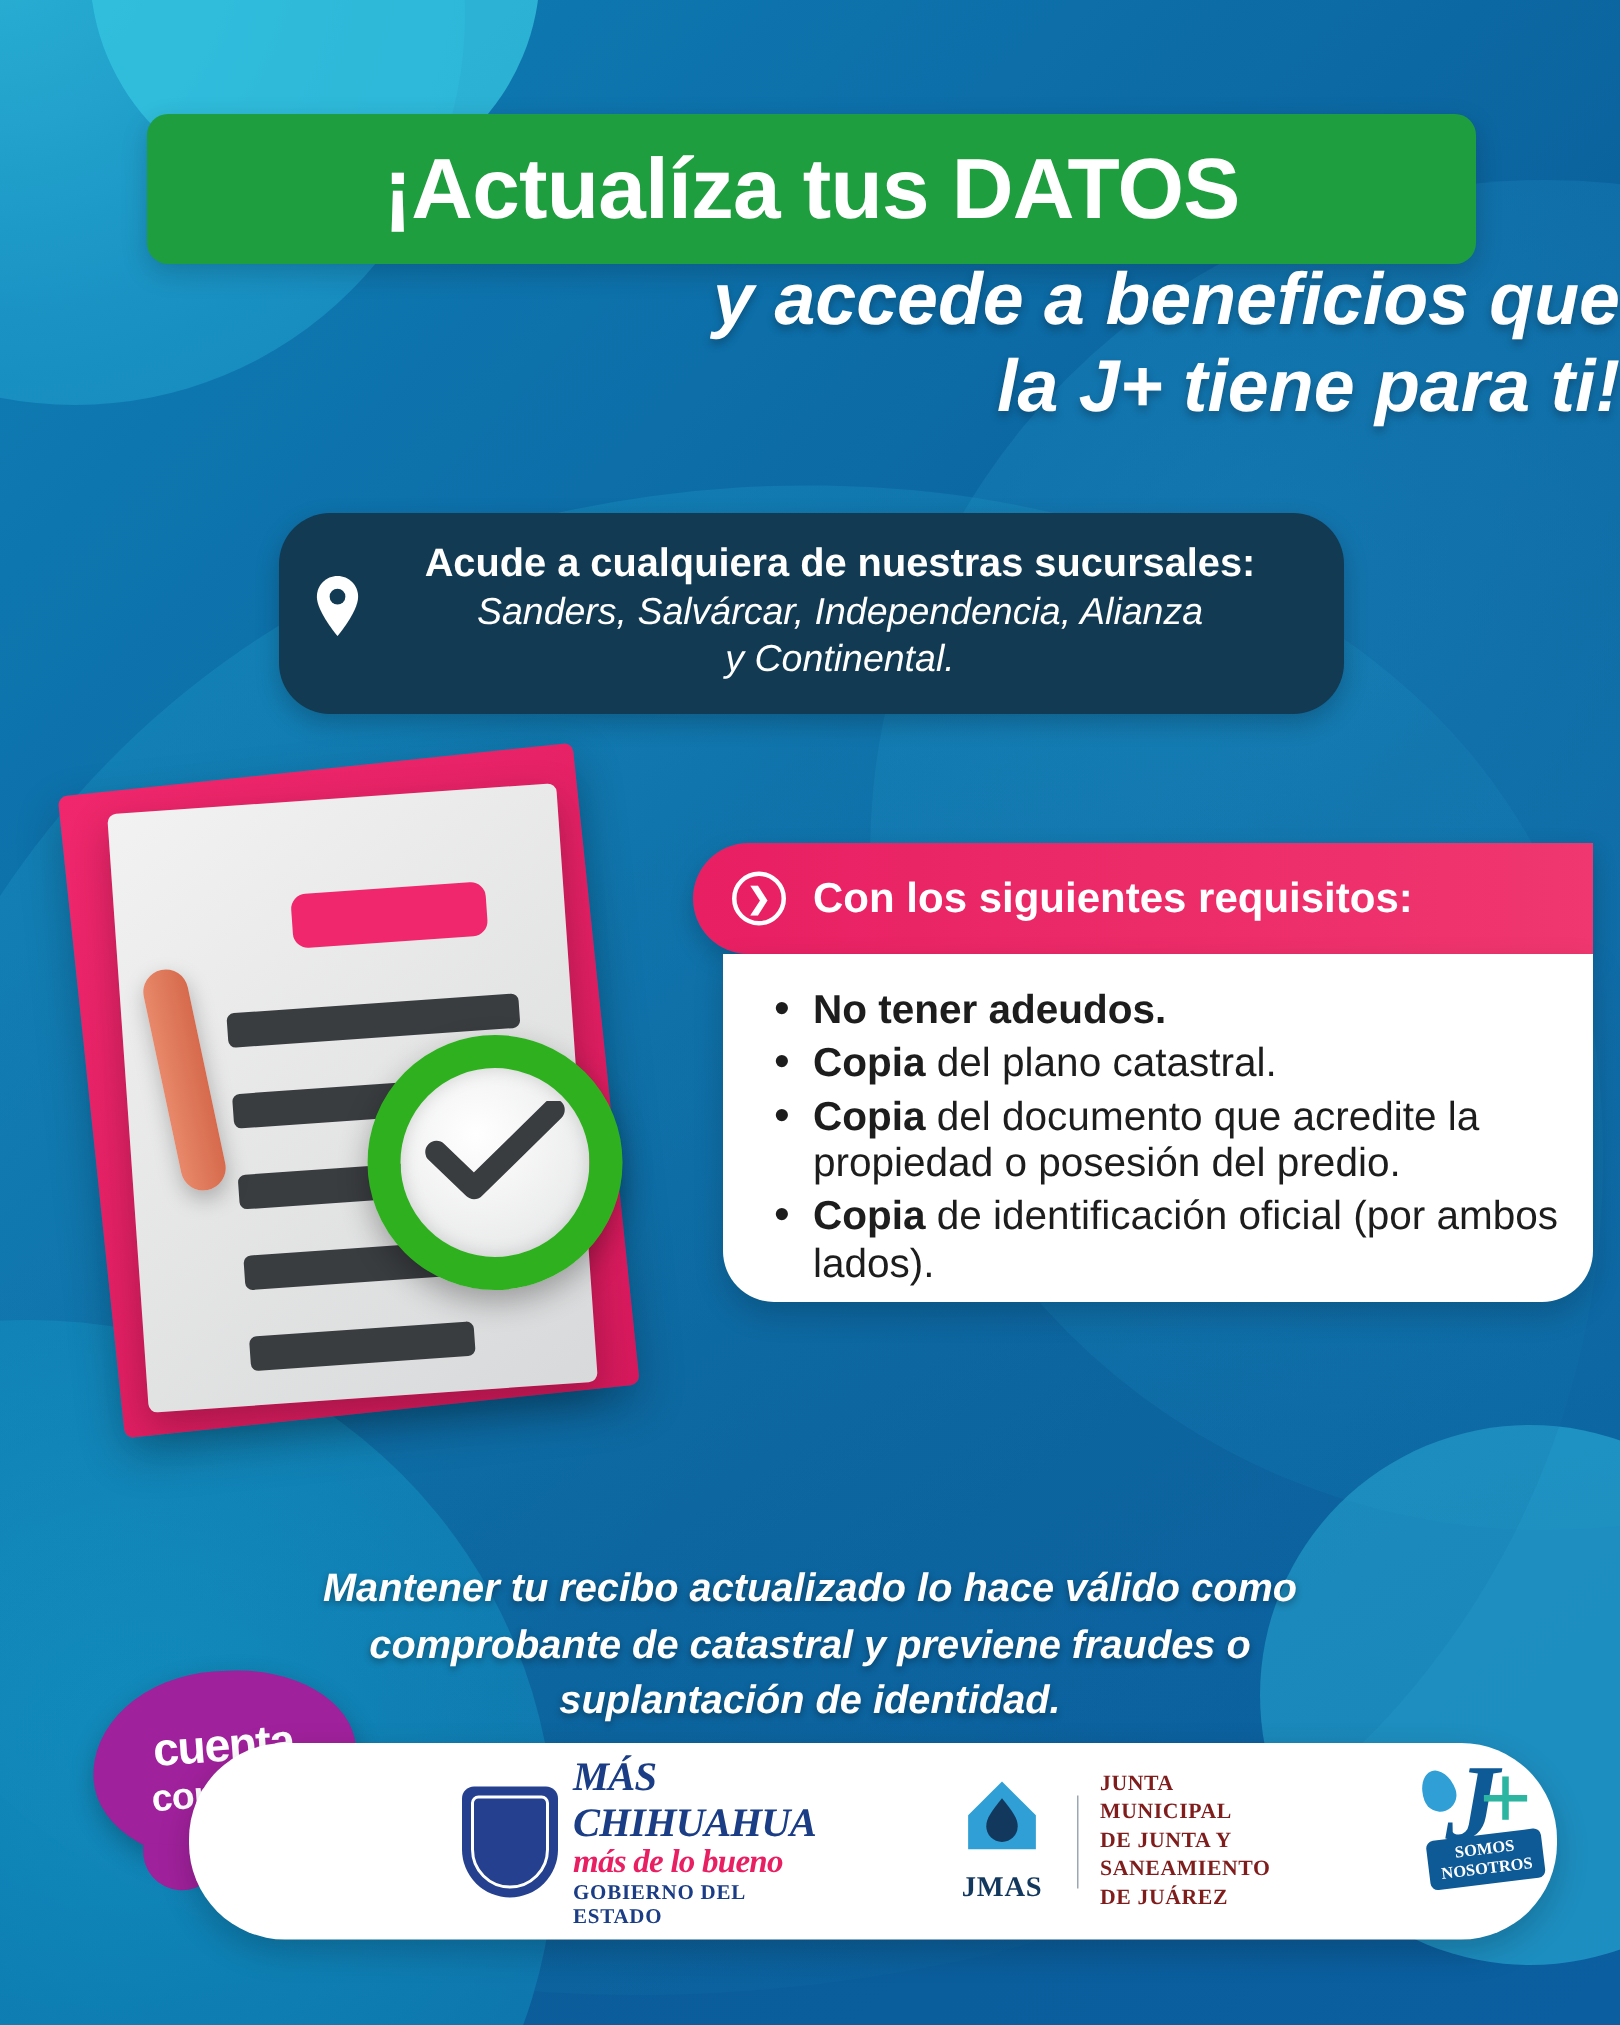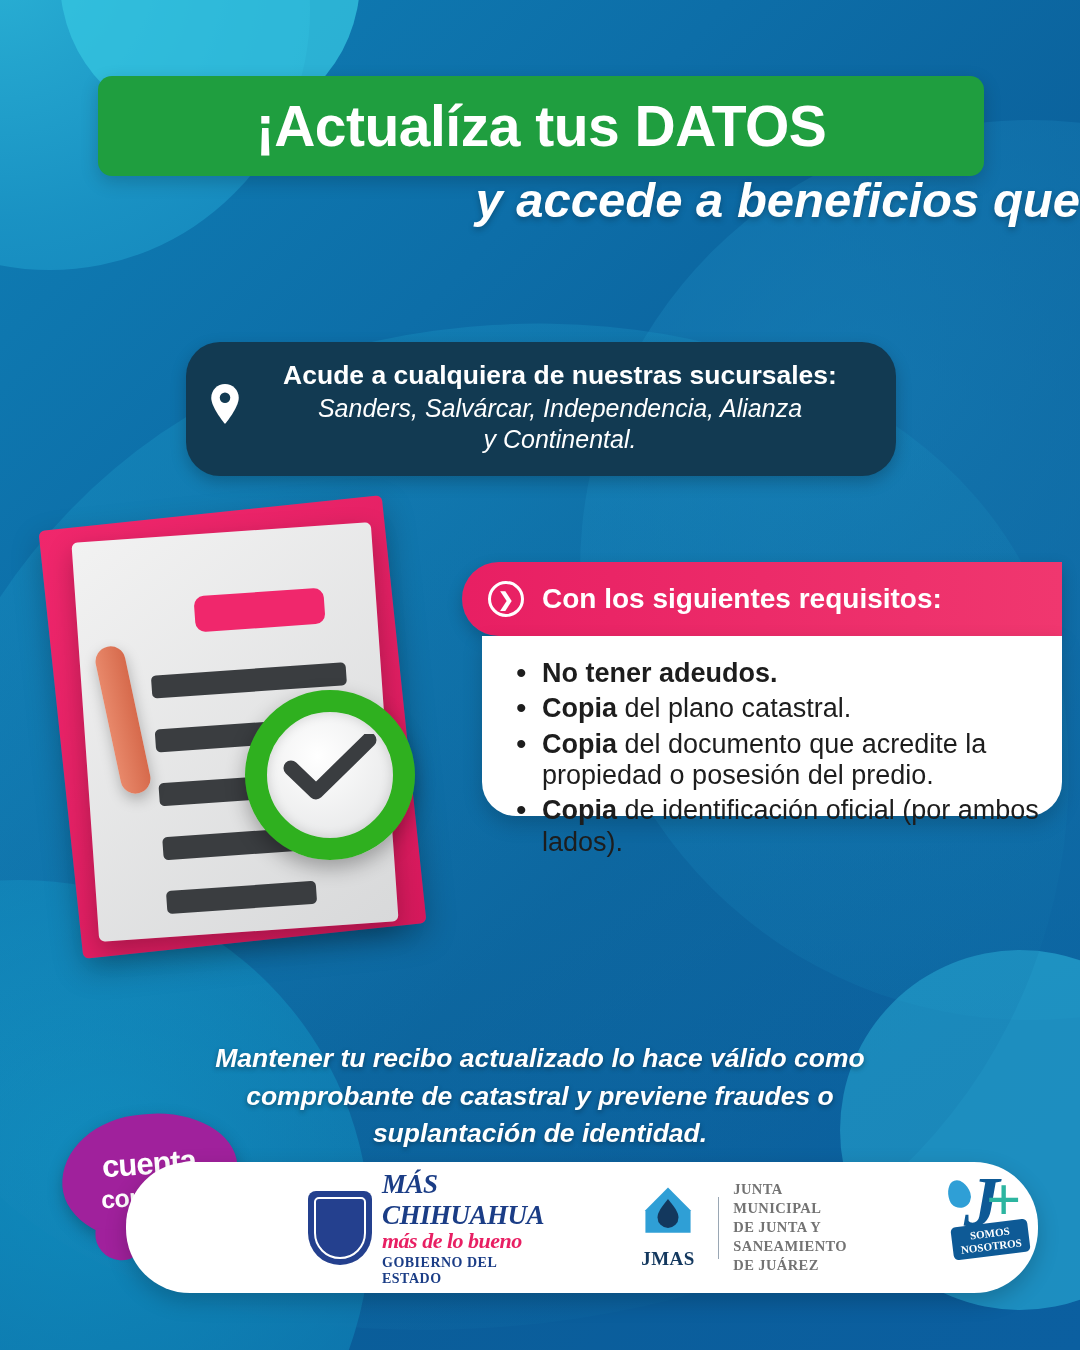--- a/index.html
+++ b/index.html
@@ -211,21 +211,21 @@
     flex: none;
   }
   .req-head .txt {
     color: #ffffff;
     font-size: 28px;
     font-weight: bold;
   }
   .req-body {
     position: absolute;
     left: 482px; top: 636px;
-    width: 580px; height: 180px;
+    width: 580px; height: 232px;
     background: #ffffff;
     border-radius: 0 0 34px 34px;
     padding: 22px 8px 20px 26px;
     box-shadow: 0 8px 20px rgba(0,0,0,.18);
   }
   .req-body ul { list-style: none; }
   .req-body li {
     position: relative;
     padding-left: 34px;
     font-size: 27px;
@@ -336,21 +336,21 @@
   .jmas-word {
     font-size: 19px; font-weight: bold; color: #13385e; letter-spacing: .5px;
     margin-top: 12px;
   }
   .jmas-divider {
     width: 2px; height: 62px;
     background: #9aa7b4;
     margin-right: 14px;
   }
   .jmas-text div {
-    color: #737373;
+    color: #7f1d1d;
     font-weight: bold;
     letter-spacing: .4px;
     line-height: 1.3;
   }
   .jmas-text .j1 { font-size: 14.5px; }
   .jmas-text .j2 { font-size: 14.5px; }
   .jmas-text .j3 { font-size: 14.5px; }
 
   .logo-jplus {
     position: relative;
@@ -398,20 +398,21 @@
   <div class="bg-blob blob-c"></div>
   <div class="bg-blob blob-d"></div>
   <div class="bg-blob blob-e"></div>
   <div class="swoop"></div>
 
   <div class="title-band">
     <h1>¡Actualíza tus DATOS</h1>
   </div>
   <div class="subtitle">
     <div>y accede a beneficios que</div>
+    <div>la J+ tiene para ti!</div>
   </div>
 
   <div class="branches">
     <span class="pin">
       <svg viewBox="0 0 24 32" width="30" height="40" aria-hidden="true">
         <path d="M12 0C5.9 0 1 4.9 1 11c0 8 11 21 11 21s11-13 11-21C23 4.9 18.1 0 12 0z" fill="#ffffff"></path>
         <circle cx="12" cy="11" r="4.2" fill="#123a52"></circle>
       </svg>
     </span>
     <div class="b-title">Acude a cualquiera de nuestras sucursales:</div>

